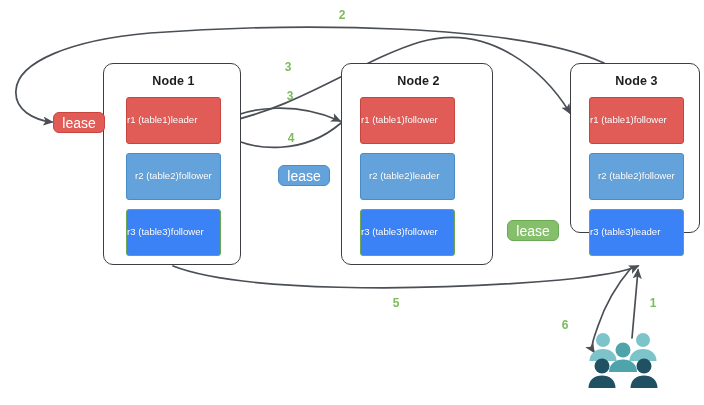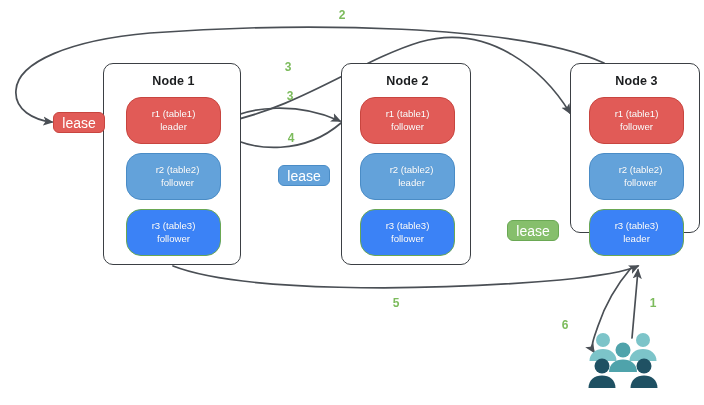--- a/index.html
+++ b/index.html
@@ -37,25 +37,24 @@
     top: 10px;
     text-align: center;
     font-size: 12.5px;
     font-weight: bold;
     color: #1b1d1f;
     letter-spacing: 0.1px;
   }
   .replica {
     position: absolute;
     box-sizing: border-box;
-    border-radius: 15px;
+    border-radius: 3px;
     display: flex;
-    flex-direction: column;
+    flex-direction: row;
     align-items: center;
-    justify-content: center;
     color: #ffffff;
     font-size: 9.6px;
     line-height: 12.2px;
     text-align: center;
     text-shadow: 0 0 1px rgba(0,0,0,0.12);
   }
   .replica .ln { display: block; }
   .rep-red   { background: #e15b57; border: 1.3px solid #c8453f; }
   .rep-blue  { background: #63a2da; border: 1.3px solid #4a8cc6; padding-left: 8px; }
   .rep-green { background: #3b82f6; border: 1.3px solid #6aa854; }
@@ -130,21 +129,21 @@
     <div class="replica rep-blue" style="left:22px; top:89px; width:95px; height:47px;">
       <span class="ln">r2 (table2)</span>
       <span class="ln">follower</span>
     </div>
     <div class="replica rep-green" style="left:22px; top:145px; width:95px; height:47px;">
       <span class="ln">r3 (table3)</span>
       <span class="ln">follower</span>
     </div>
   </div>
 
-  <div class="node-box" style="left:341px; top:63px; width:130px; height:202px;">
+  <div class="node-box" style="left:341px; top:63px; width:152px; height:202px;">
     <div class="node-title">Node 2</div>
     <div class="replica rep-red" style="left:18px; top:33px; width:95px; height:47px;">
       <span class="ln">r1 (table1)</span>
       <span class="ln">follower</span>
     </div>
     <div class="replica rep-blue" style="left:18px; top:89px; width:95px; height:47px;">
       <span class="ln">r2 (table2)</span>
       <span class="ln">leader</span>
     </div>
     <div class="replica rep-green" style="left:18px; top:145px; width:95px; height:47px;">

